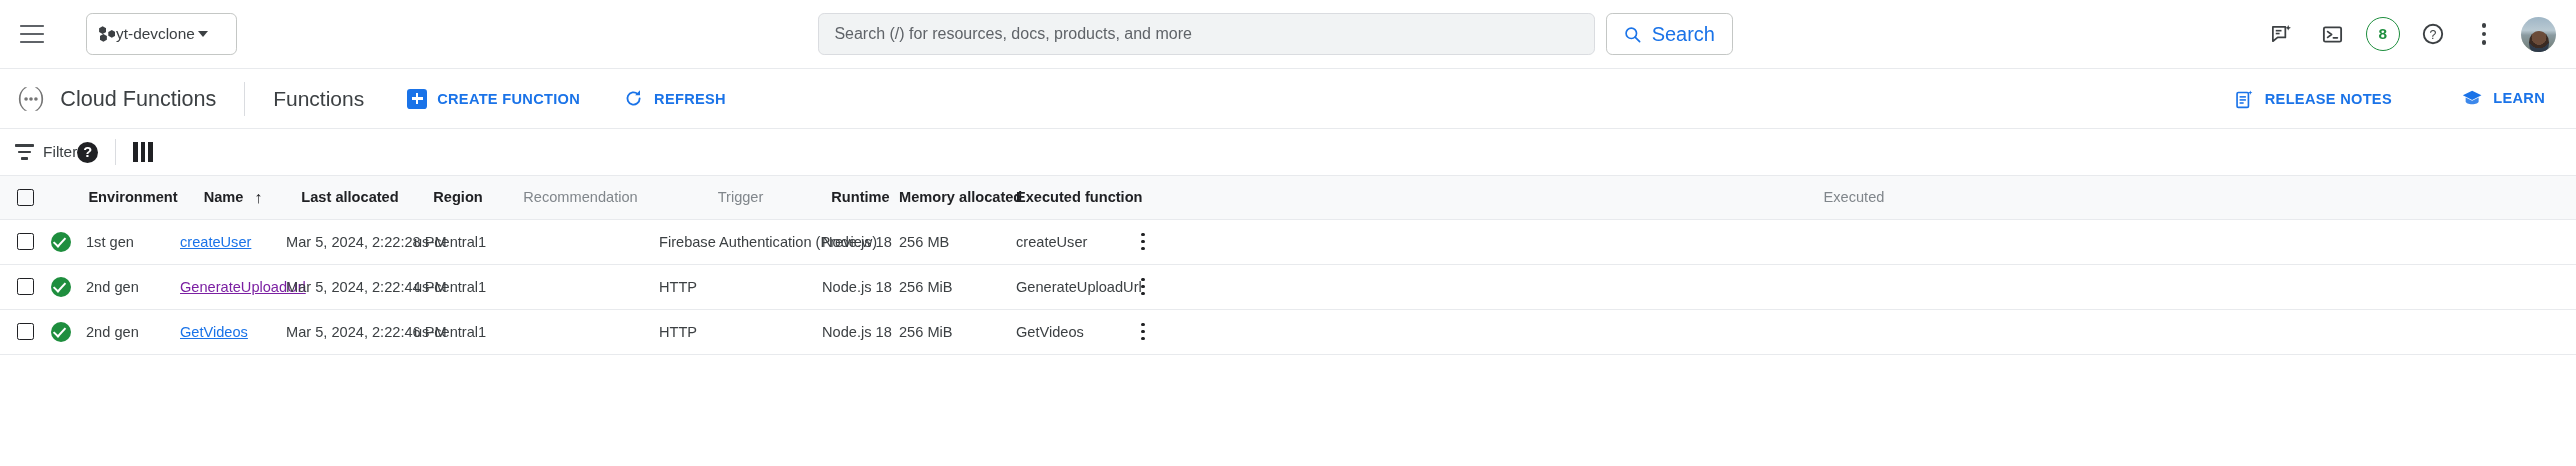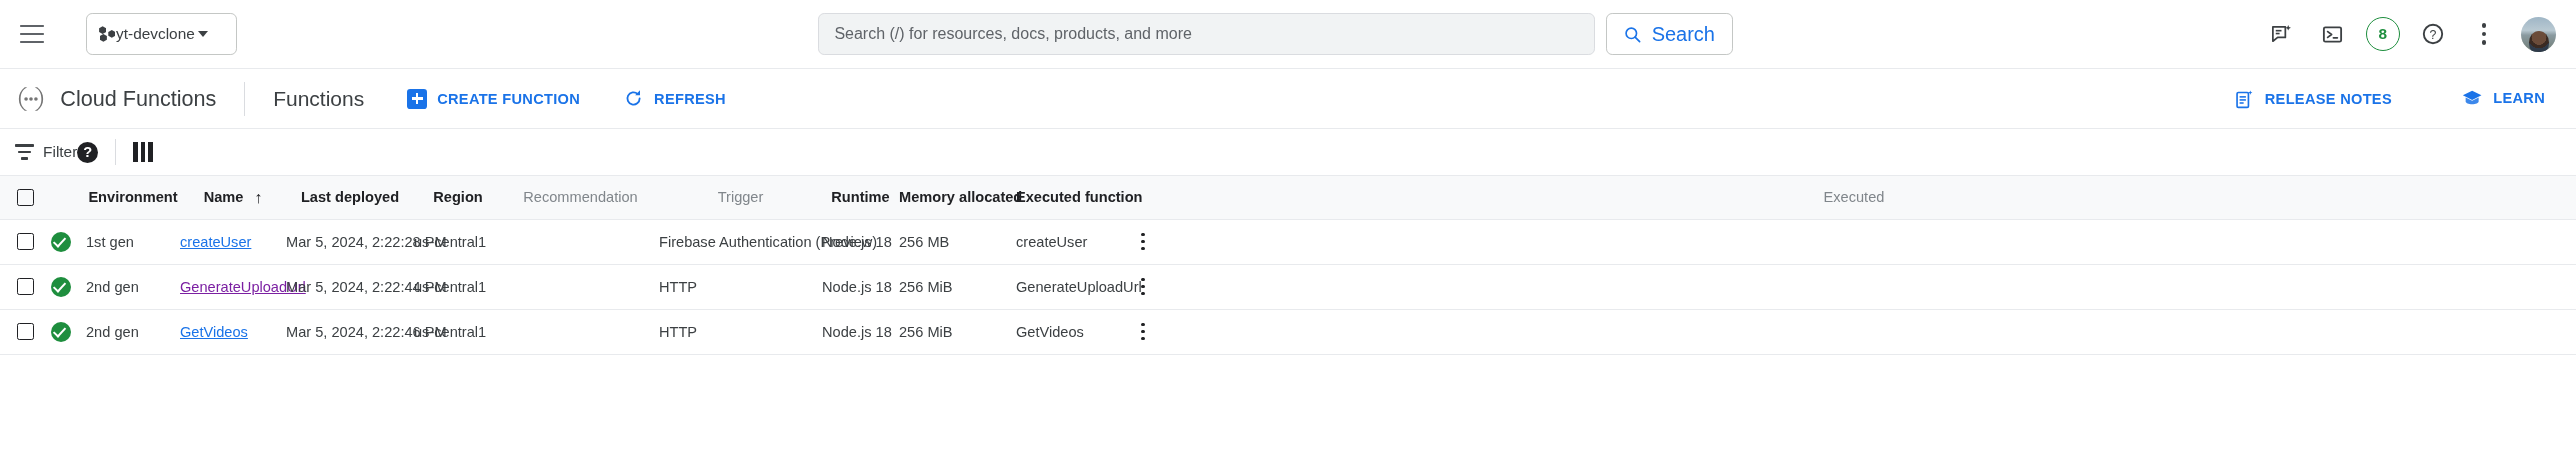--- a/index.html
+++ b/index.html
@@ -391,21 +391,21 @@
   <thead>
     <tr>
       <th class="c-check">
         <div class="chk"></div>
       </th>
       <th class="c-status"></th>
       <th class="c-env">Environment</th>
       <th class="c-name">
         <span>Name</span><span class="sort-up">↑</span>
       </th>
-      <th class="c-dep">Last deployed</th>
+      <th class="c-dep">Last allocated</th>
       <th class="c-reg">Region</th>
       <th class="c-rec muted">Recommendation</th>
       <th class="c-trig muted">Trigger</th>
       <th class="c-run">Runtime</th>
       <th class="c-mem">Memory allocated</th>
       <th class="c-exec">Executed function</th>
       <th class="c-act muted">Executed</th>
     </tr>
   </thead>
   <tbody>

